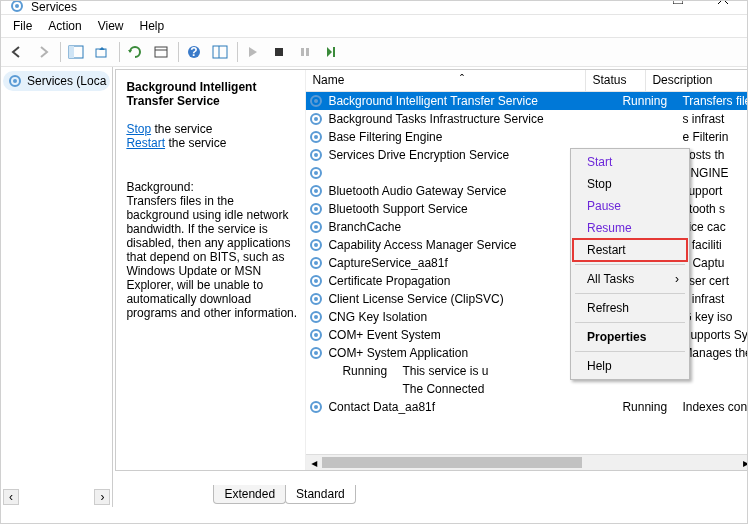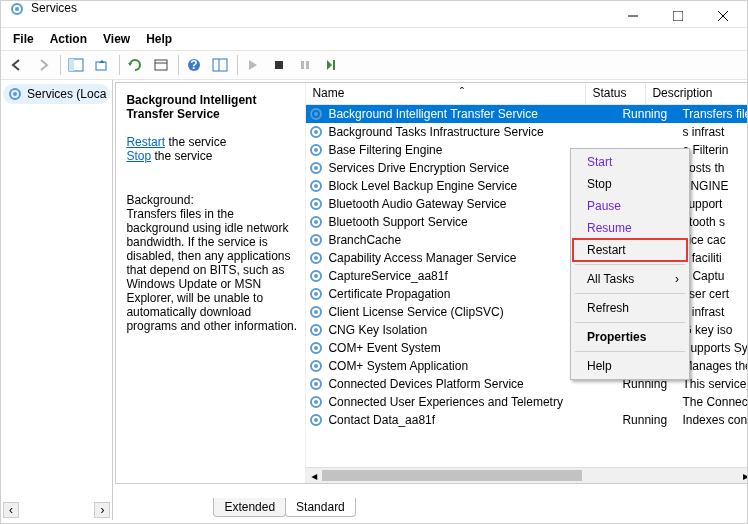--- a/index.html
+++ b/index.html
@@ -1,22 +1,22 @@
 <!DOCTYPE html>
 <html><head>
 <meta charset="utf-8">
 <style>
   * { box-sizing: border-box; margin: 0; padding: 0; font-family: 'Segoe UI', Tahoma, sans-serif; font-size: 12px; }
   body { width: 748px; height: 524px; background: #fff; overflow: hidden; border: 1px solid #d0d0d0; }
-  .titlebar { height: 27px; display: flex; align-items: flex-start; padding: 0 2px 0 8px; border-bottom: 1px solid #e5e5e5; }
+  .titlebar { height: 14px; display: flex; align-items: flex-end; padding: 0 2px 0 8px; border-bottom: 1px solid #e5e5e5; }
   .titlebar .icon { width: 16px; height: 16px; margin-right: 6px; }
   .titlebar .title { flex: 1; }
   .titlebar .btn { width: 45px; height: 30px; display: flex; align-items: center; justify-content: center; color: #333; }
   .menubar { height: 22px; display: flex; align-items: center; padding: 0 4px; }
-  .menubar .item { padding: 2px 8px; font-weight: bold; }
+  .menubar .item { padding: 2px 8px; }
   .toolbar { height: 30px; border-top: 1px solid #e5e5e5; border-bottom: 1px solid #e5e5e5; display: flex; align-items: center; padding: 0 4px; background: #fdfdfd; }
   .toolbar .tb { width: 24px; height: 24px; display: flex; align-items: center; justify-content: center; margin-right: 2px; }
   .toolbar .sep { width: 1px; height: 20px; background: #ccc; margin: 0 3px; }
   .content { display: flex; height: 440px; }
   .leftpane { width: 120px; border-right: 1px solid #ccc; padding: 4px 2px; position: relative; }
   .leftpane .node { display: flex; align-items: center; padding: 2px 4px; background: #e5f1fb; white-space: nowrap; overflow: hidden; border-radius: 10px; }
   .leftpane .node .icon { width: 16px; height: 16px; margin-right: 4px; flex-shrink: 0; }
   .left-scroll { position:absolute; bottom:2px; left:2px; right:2px; height:16px; display:flex; align-items:center; }
   .left-scroll .arrow { width:16px; height:16px; background:#f0f0f0; border:1px solid #ccc; display:flex; align-items:center; justify-content:center; }
   .left-scroll .track { flex:1; }
@@ -185,22 +185,22 @@
       <div class="track"></div>
       <div class="arrow">›</div>
     </div>
   </div>
 
   <div class="rightpane">
 
     <div class="mainrow">
       <div class="detail">
         <h3>Background Intelligent Transfer Service</h3>
+        <div><a href="#">Stop</a><span> the service</span></div>
         <div><a href="#">Restart</a><span> the service</span></div>
-        <div><a href="#">Stop</a><span> the service</span></div>
         <div class="desclabel">Background:</div>
         <div>Transfers files in the background using idle network bandwidth. If the service is disabled, then any applications that depend on BITS, such as Windows Update or MSN Explorer, will be unable to automatically download programs and other information.</div>
       </div>
 
       <div class="listwrap">
         <div class="cols">
           <div class="col c1">
               <span>Name</span>
               <span style="margin:0 auto">ˆ</span>
             </div>
@@ -251,21 +251,20 @@
               </div>
               <div class="c2"></div>
               <div class="c3">hosts th</div>
             </div>
             <div class="row">
               <div class="c1">
                 <span class="gear"><svg viewBox="0 0 16 16">
                     <circle cx="8" cy="8" r="5" fill="none" stroke="#5b9bd5" stroke-width="2"></circle>
                     <circle cx="8" cy="8" r="2" fill="#5b9bd5"></circle>
                   </svg></span>
-                <span>Block Level Backup Engine Service</span>
               </div>
               <div class="c2"></div>
               <div class="c3">ENGINE</div>
             </div>
             <div class="row">
               <div class="c1">
                 <span class="gear"><svg viewBox="0 0 16 16">
                     <circle cx="8" cy="8" r="5" fill="none" stroke="#5b9bd5" stroke-width="2"></circle>
                     <circle cx="8" cy="8" r="2" fill="#5b9bd5"></circle>
                   </svg></span>
@@ -367,38 +366,24 @@
                 <span class="gear"><svg viewBox="0 0 16 16">
                     <circle cx="8" cy="8" r="5" fill="none" stroke="#5b9bd5" stroke-width="2"></circle>
                     <circle cx="8" cy="8" r="2" fill="#5b9bd5"></circle>
                   </svg></span>
                 <span>COM+ System Application</span>
               </div>
               <div class="c2"></div>
               <div class="c3">Manages the co</div>
             </div>
             <div class="row">
-              <div class="c1">
-                <span class="gear"><svg viewBox="0 0 16 16">
-                    <circle cx="8" cy="8" r="5" fill="none" stroke="#5b9bd5" stroke-width="2"></circle>
-                    <circle cx="8" cy="8" r="2" fill="#5b9bd5"></circle>
-                  </svg></span>
-                <span>Connected Devices Platform Service</span>
-              </div>
               <div class="c2">Running</div>
               <div class="c3">This service is u</div>
             </div>
             <div class="row">
-              <div class="c1">
-                <span class="gear"><svg viewBox="0 0 16 16">
-                    <circle cx="8" cy="8" r="5" fill="none" stroke="#5b9bd5" stroke-width="2"></circle>
-                    <circle cx="8" cy="8" r="2" fill="#5b9bd5"></circle>
-                  </svg></span>
-                <span>Connected User Experiences and Telemetry</span>
-              </div>
               <div class="c2"></div>
               <div class="c3">The Connected</div>
             </div>
             <div class="row">
               <div class="c1">
                 <span class="gear"><svg viewBox="0 0 16 16">
                     <circle cx="8" cy="8" r="5" fill="none" stroke="#5b9bd5" stroke-width="2"></circle>
                     <circle cx="8" cy="8" r="2" fill="#5b9bd5"></circle>
                   </svg></span>
                 <span>Contact Data_aa81f</span>

